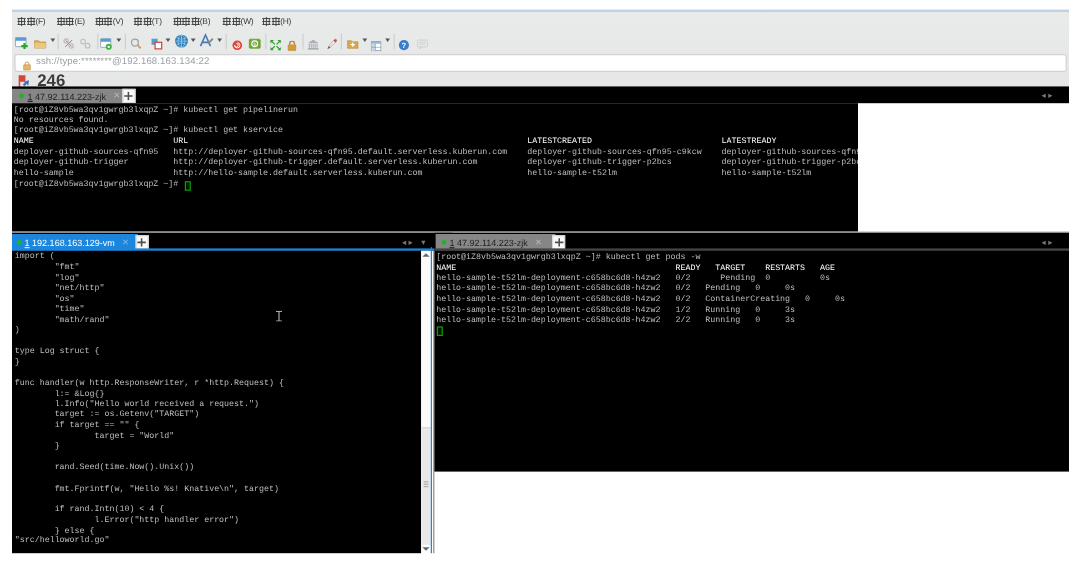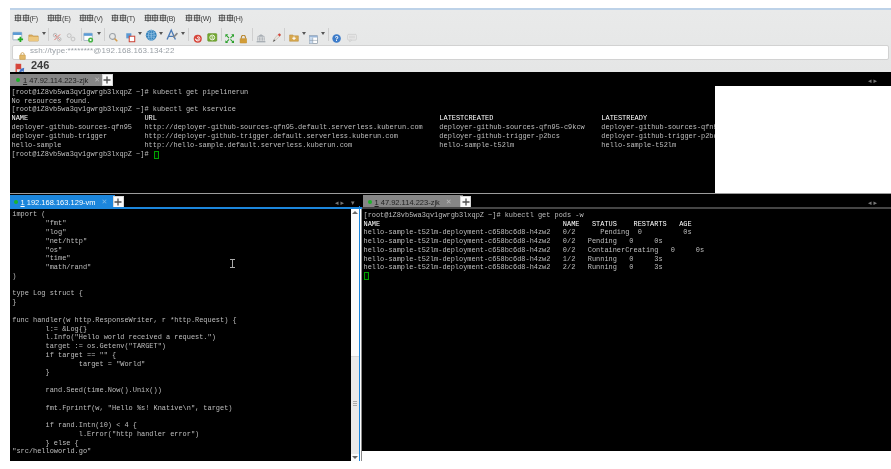--- a/index.html
+++ b/index.html
@@ -8,21 +8,21 @@
 #chrome{left:10px;top:10.2px;width:881px;height:62px;background:linear-gradient(#e9eaea,#e5e6e6)}
 #chromekids{left:0;top:0;width:891px;height:72px}
 .mi{position:absolute;top:12.2px;height:12px;display:flex;align-items:center;color:#3a3a3a}
 .mi .cj{margin-right:0px;margin-left:-0.5px}
 .ml{font-size:7px;color:#3a3a3a;margin-left:0;letter-spacing:-0.2px}
 .ti{position:absolute}
 .dd{position:absolute;top:31.5px;width:0;height:0;border-left:2.6px solid transparent;border-right:2.6px solid transparent;border-top:3.2px solid #555}
 .tsep{position:absolute;top:27.5px;width:1px;height:13px;background:#cfcfcf}
 #addr{left:12px;top:44.5px;width:875px;height:13px;background:#fff;border:1px solid #d2d2d2;border-radius:2px}
 #addrtext{left:30px;top:46px;font-size:8px;color:#9aa0a6;letter-spacing:0.1px}
-#qbar{left:31px;top:59px;font-size:11px;color:#3c3c3c;font-weight:bold}
+#qbar{left:31px;top:59px;font-size:14px;color:#3c3c3c;font-weight:bold}
 
 .tabbar{background:#000000}
 .tab{position:absolute;display:flex;align-items:center;font-size:7.5px}
 .dot{width:4px;height:4px;border-radius:50%;background:#1db429;margin-right:3px;flex:none}
 .plus{position:absolute;background:#fafafa;border:1px solid #d8d8d8;color:#555;font-size:9px;line-height:9px;text-align:center}
 .arr{position:absolute;color:#777;font-size:7px;line-height:7px}
 .u{text-decoration:underline}
 .x{color:#b9b9b9;margin-left:6px;font-size:7px}
 
 .term{background:#000;overflow:hidden}
@@ -318,22 +318,22 @@
   <div style="position:absolute;left:1px;top:2px;width:0;height:0;border-left:3px solid transparent;border-right:3px solid transparent;border-bottom:3.5px solid #666"></div>
   <div style="position:absolute;left:1px;bottom:2px;width:0;height:0;border-left:3px solid transparent;border-right:3px solid transparent;border-top:3.5px solid #666"></div>
   <div style="position:absolute;left:0px;top:146.5px;width:8px;height:97px;background:#e9e9e9;border-top:1px solid #d8d8d8"></div>
     <div style="position:absolute;left:2px;top:192px;width:4px;height:1px;background:#aaa"></div>
     <div style="position:absolute;left:2px;top:194px;width:4px;height:1px;background:#aaa"></div>
     <div style="position:absolute;left:2px;top:196px;width:4px;height:1px;background:#aaa"></div>
 </div>
 <div class="abs" style="left:358.5px;top:206px;width:1.6px;height:255px;background:#1c86dc"></div>
 <div class="abs" style="left:361.4px;top:209px;width:0.9px;height:252px;background:#8a8a8a"></div>
 
-<div class="abs term" style="left:362.3px;top:209.2px;width:528.7px;height:242px">
+<div class="abs term" style="left:362.3px;top:209.2px;width:528.7px;height:184px">
   <pre style="position:absolute;left:1.2px;top:1.6px">[root@iZ8vb5wa3qv1gwrgb3lxqpZ ~]# kubectl get pods -w
-<span class="w">NAME                                            NAME   STATUS    RESTARTS   AGE</span>
+<span class="w">NAME                                            READY   TARGET    RESTARTS   AGE</span>
 hello-sample-t52lm-deployment-c658bc6d8-h4zw2   0/2      Pending  0          0s
 hello-sample-t52lm-deployment-c658bc6d8-h4zw2   0/2   Pending   0     0s
 hello-sample-t52lm-deployment-c658bc6d8-h4zw2   0/2   ContainerCreating   0     0s
 hello-sample-t52lm-deployment-c658bc6d8-h4zw2   1/2   Running   0     3s
 hello-sample-t52lm-deployment-c658bc6d8-h4zw2   2/2   Running   0     3s</pre>
   <div class="cursor" style="left:1.4px;top:62.6px;width:3.6px;height:6.5px"></div>
 </div>
 
 </body></html>

